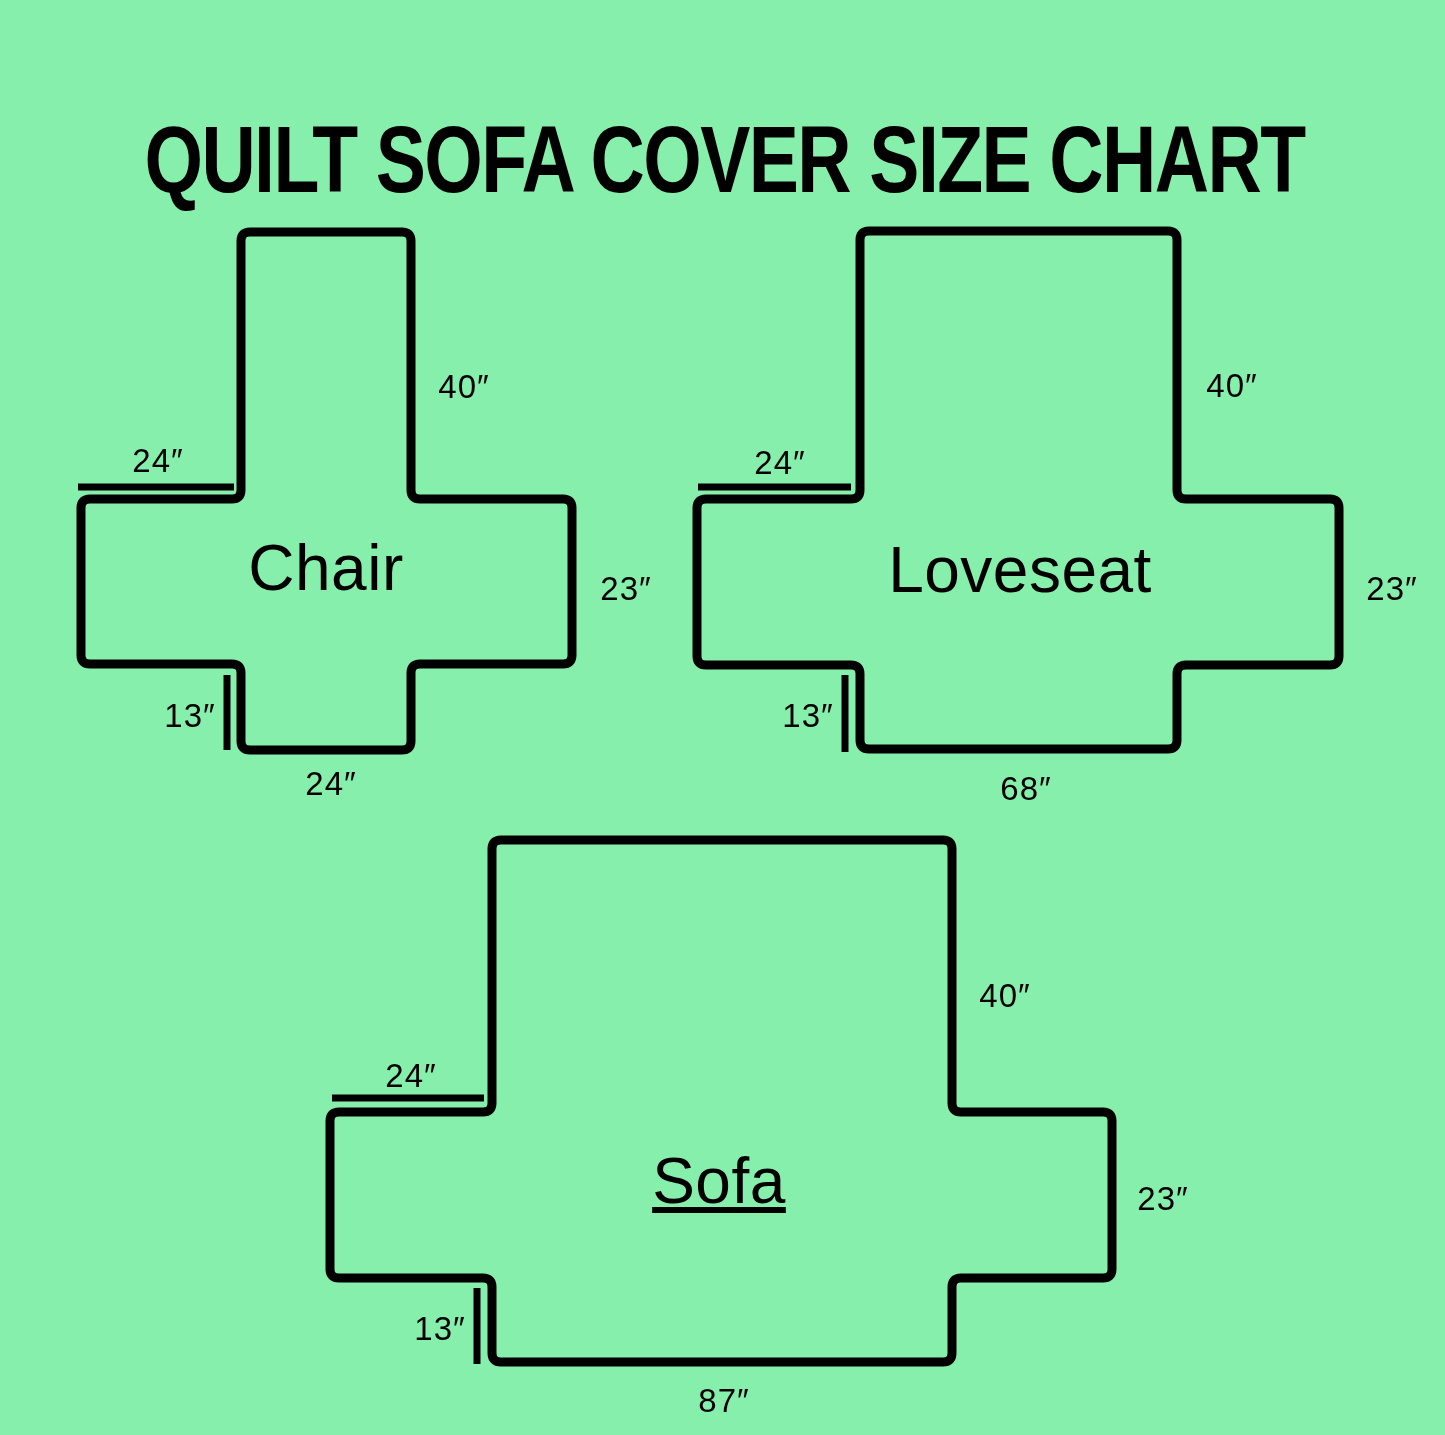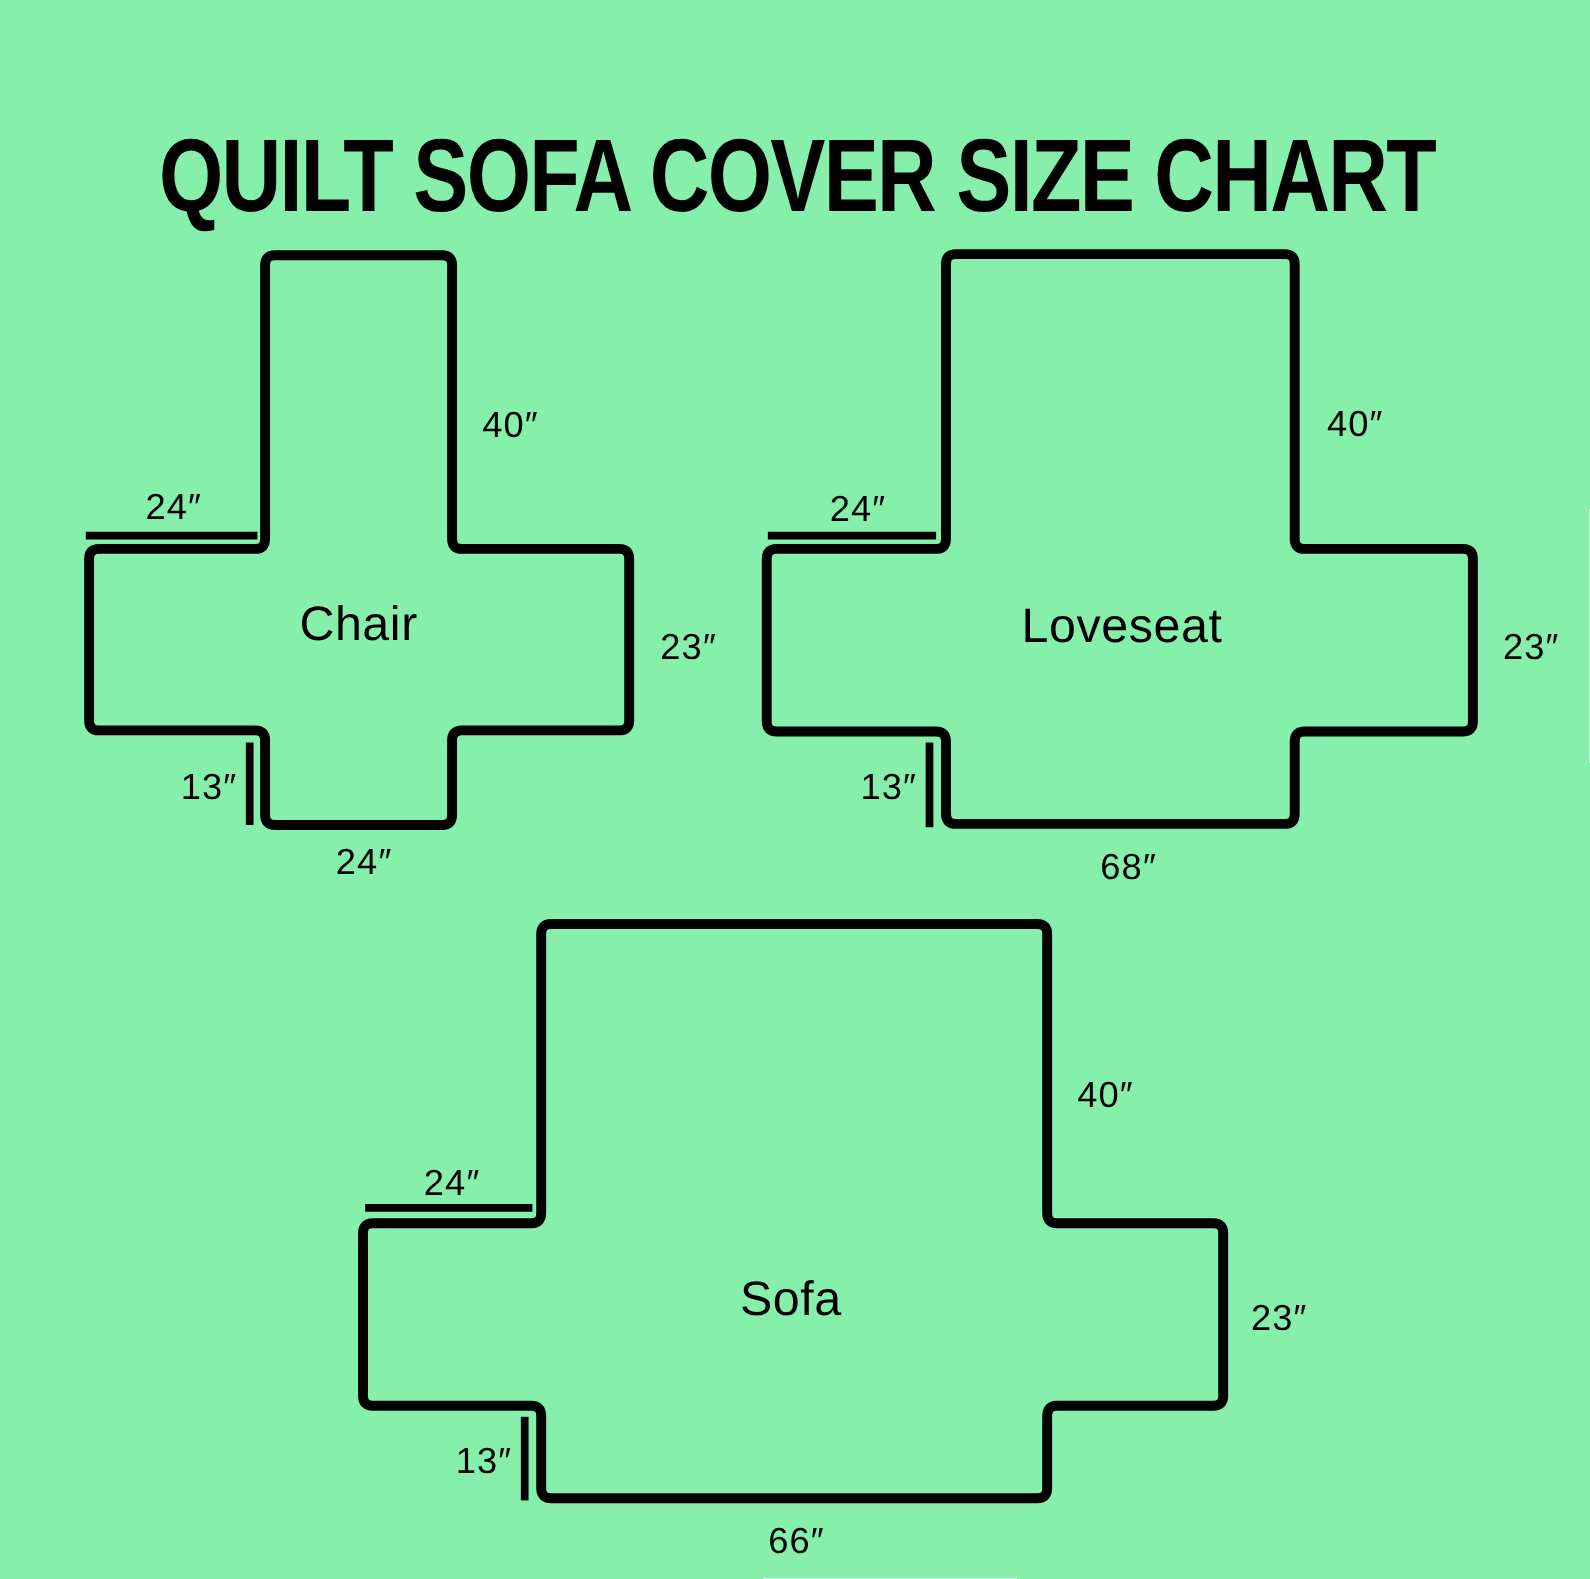--- a/index.html
+++ b/index.html
@@ -30,21 +30,21 @@
     position: absolute;
     left: 0;
     top: 0;
   }
   .label {
     position: absolute;
     transform: translate(-50%, -50%);
     line-height: 1;
     white-space: nowrap;
   }
-  .shape-label { font-size: 44px; letter-spacing: 0.5px; }
+  .shape-label { font-size: 64px; letter-spacing: 0.5px; }
   .dim-label   { font-size: 33px; letter-spacing: 1px; }
 </style>
 </head>
 <body>
 
 <div class="canvas">
   <h1 class="title">QUILT SOFA COVER SIZE CHART</h1>
   <svg id="diagram-svg" width="1445" height="1435" viewBox="0 0 1445 1435">
       <path d="M241 241 Q241 232 250 232 L402 232 Q411 232 411 241 L411 490 Q411 499 420 499 L563 499 Q572 499 572 508 L572 655 Q572 664 563 664 L420 664 Q411 664 411 673 L411 741 Q411 750 402 750 L250 750 Q241 750 241 741 L241 673 Q241 664 232 664 L90 664 Q81 664 81 655 L81 508 Q81 499 90 499 L232 499 Q241 499 241 490 Z" fill="none" stroke="#000000" stroke-width="9" stroke-linejoin="round"></path>
       <line x1="78" y1="487" x2="234" y2="487" stroke="#000000" stroke-width="7"></line>
@@ -62,20 +62,20 @@
       <div class="label dim-label" style="left: 158px; top: 460px;">24″</div>
       <div class="label dim-label" style="left: 626px; top: 588px;">23″</div>
       <div class="label dim-label" style="left: 190px; top: 715px;">13″</div>
       <div class="label dim-label" style="left: 331px; top: 783px;">24″</div>
       <div class="label shape-label" style="left: 1020px; top: 570px; text-align: center;">Loveseat</div>
       <div class="label dim-label" style="left: 1232px; top: 385px;">40″</div>
       <div class="label dim-label" style="left: 780px; top: 462px;">24″</div>
       <div class="label dim-label" style="left: 1392px; top: 588px;">23″</div>
       <div class="label dim-label" style="left: 808px; top: 715px;">13″</div>
       <div class="label dim-label" style="left: 1026px; top: 788px;">68″</div>
-      <div class="label shape-label" style="left: 719px; top: 1181px;">Sofa</div>
+      <div class="label shape-label" style="left: 719px; top: 1181px; text-decoration: underline;">Sofa</div>
       <div class="label dim-label" style="left: 1005px; top: 995px;">40″</div>
       <div class="label dim-label" style="left: 411px; top: 1075px;">24″</div>
       <div class="label dim-label" style="left: 1163px; top: 1198px;">23″</div>
       <div class="label dim-label" style="left: 440px; top: 1328px;">13″</div>
-      <div class="label dim-label" style="left: 724px; top: 1400px;">66″</div>
+      <div class="label dim-label" style="left: 724px; top: 1400px;">87″</div>
     </div>
 </div>
 
 </body></html>

